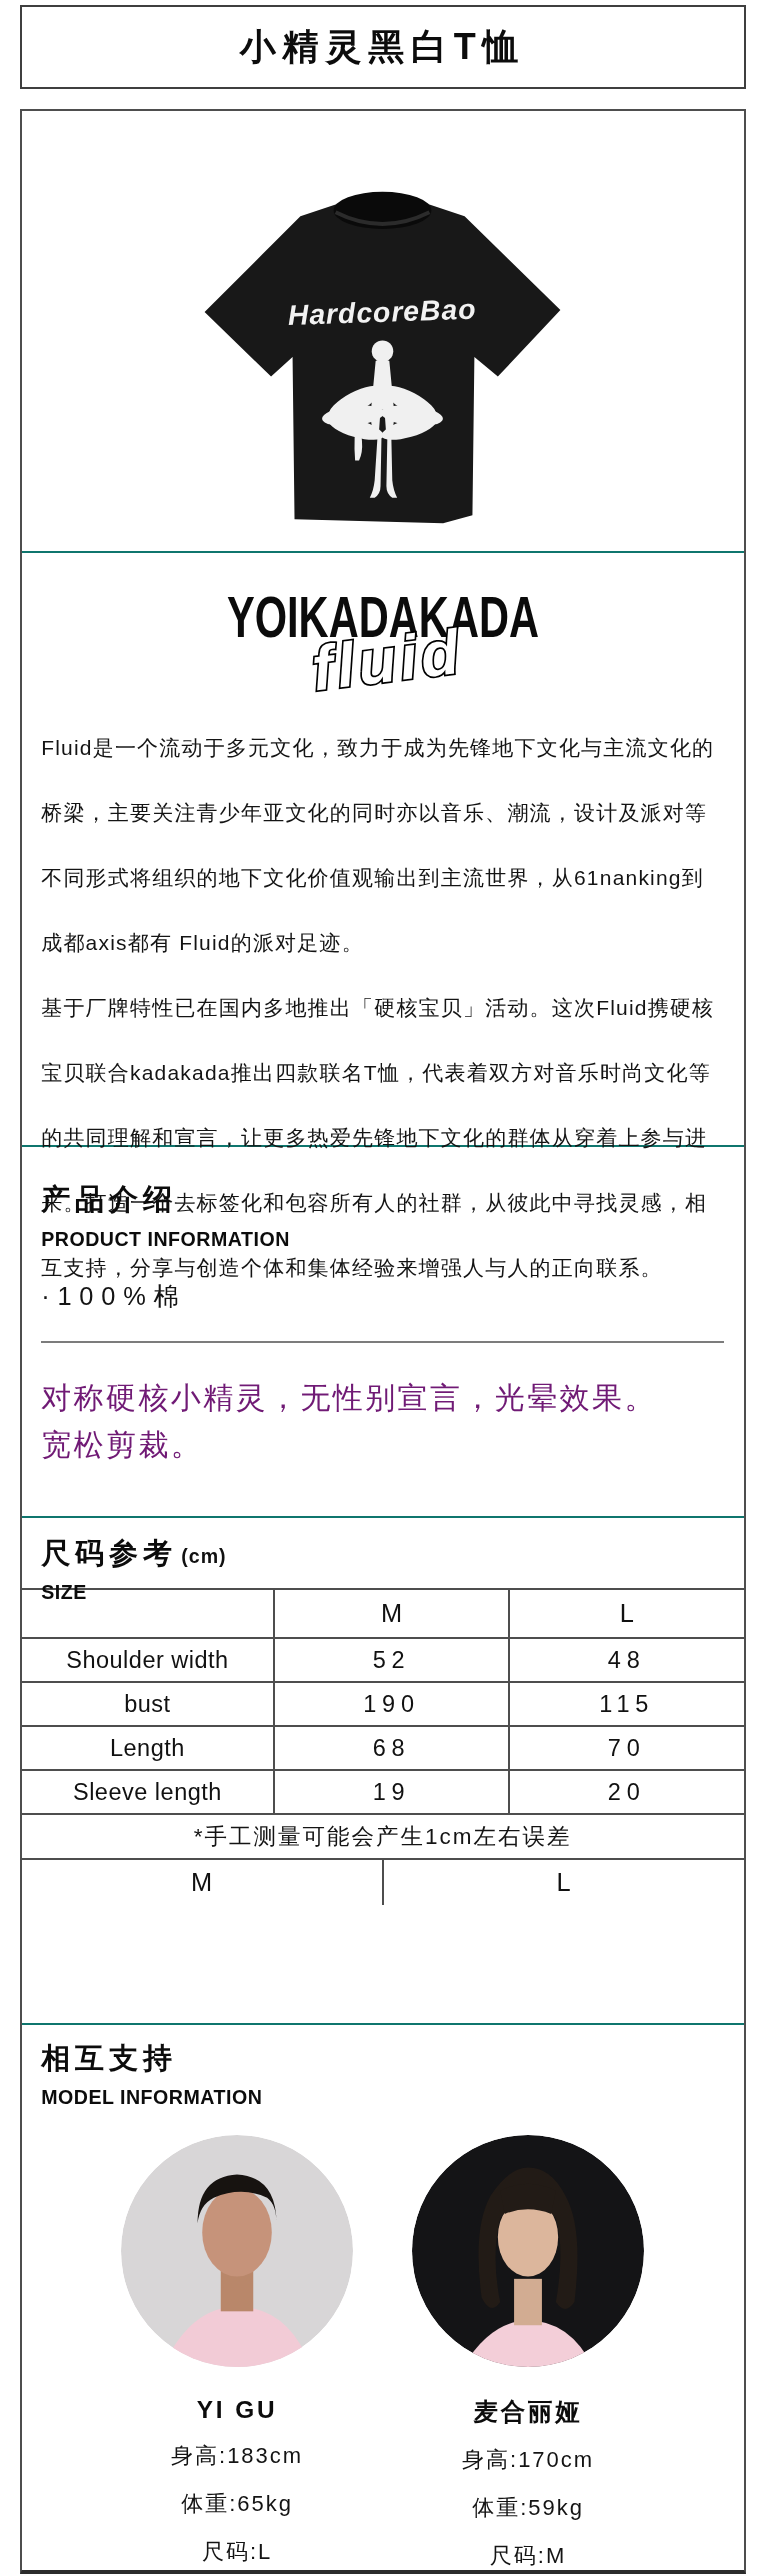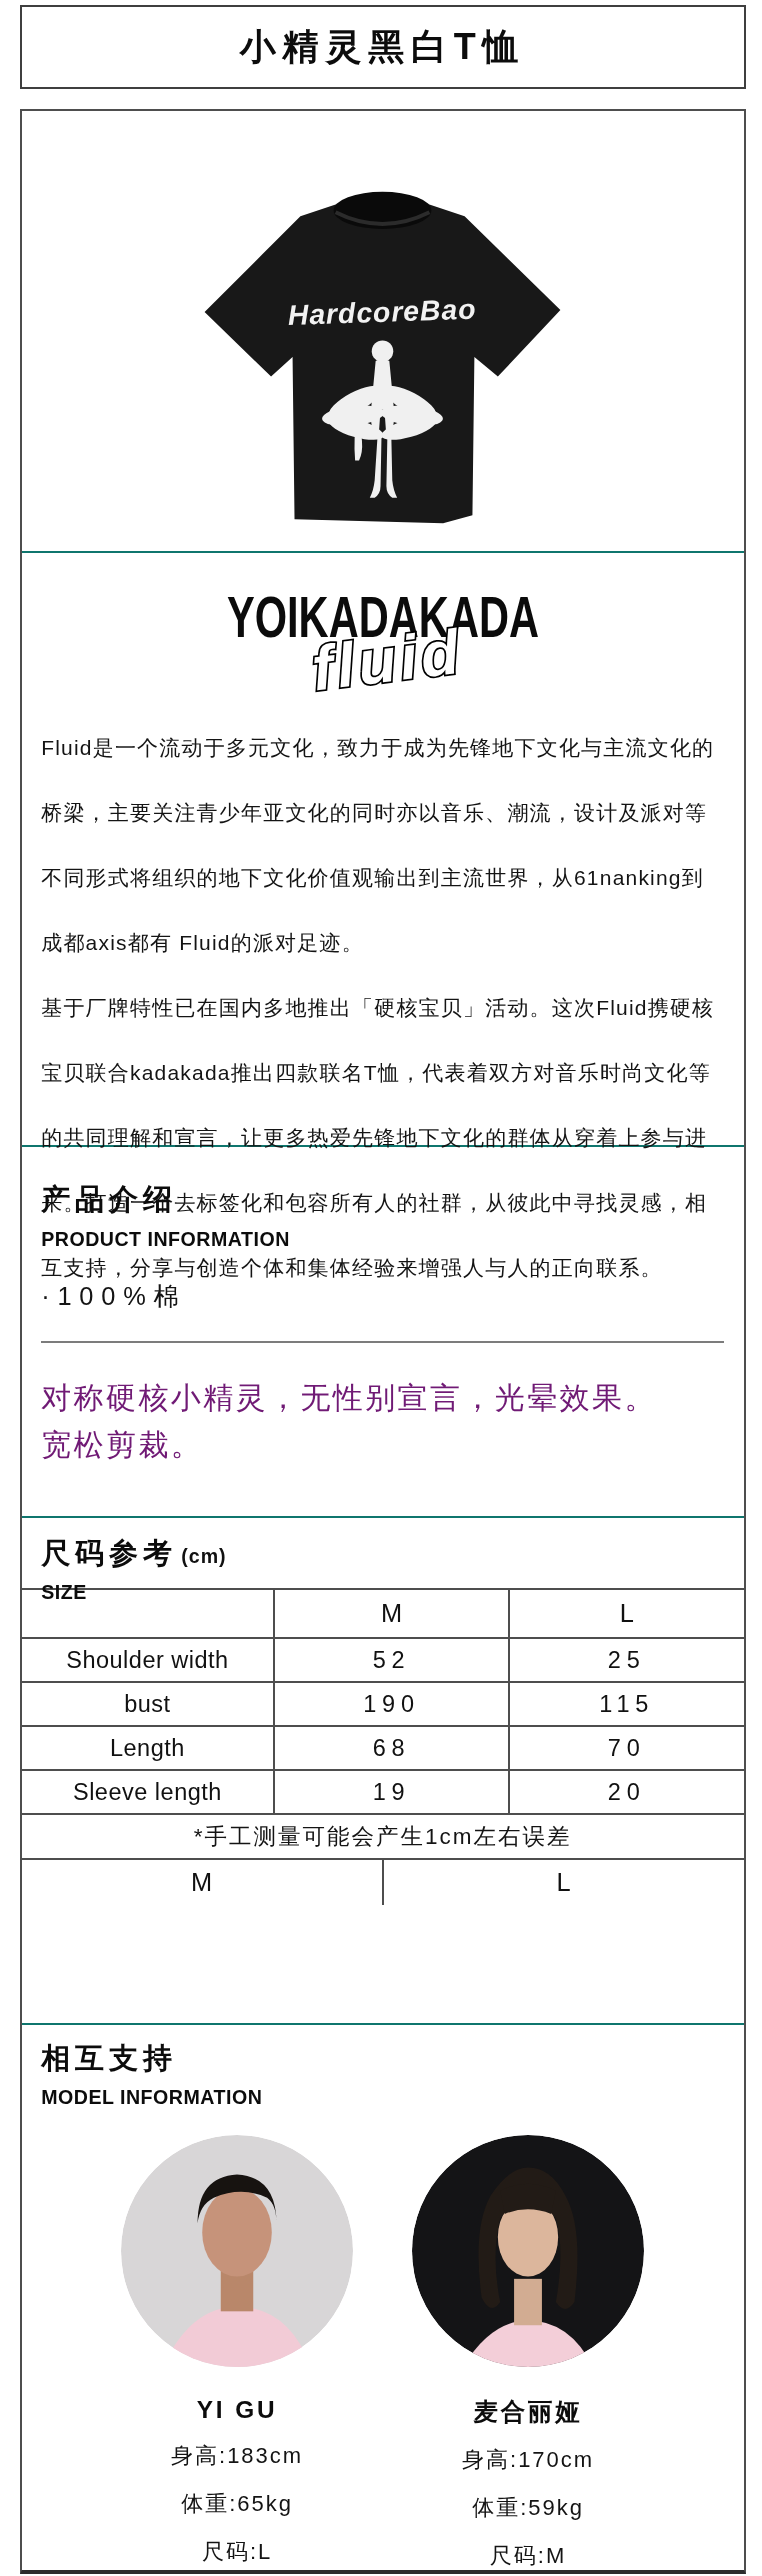--- a/index.html
+++ b/index.html
@@ -142,21 +142,21 @@
           </colgroup>
         <tbody>
             <tr class="head">
           <td></td>
           <td>M</td>
           <td>L</td>
         </tr>
         <tr class="data">
           <td class="lbl">Shoulder width</td>
           <td class="num">52</td>
-          <td class="num">25</td>
+          <td class="num">48</td>
         </tr>
         <tr class="data">
           <td class="lbl">bust</td>
           <td class="num">190</td>
           <td class="num">115</td>
         </tr>
         <tr class="data">
           <td class="lbl">Length</td>
           <td class="num">68</td>
           <td class="num">70</td>

